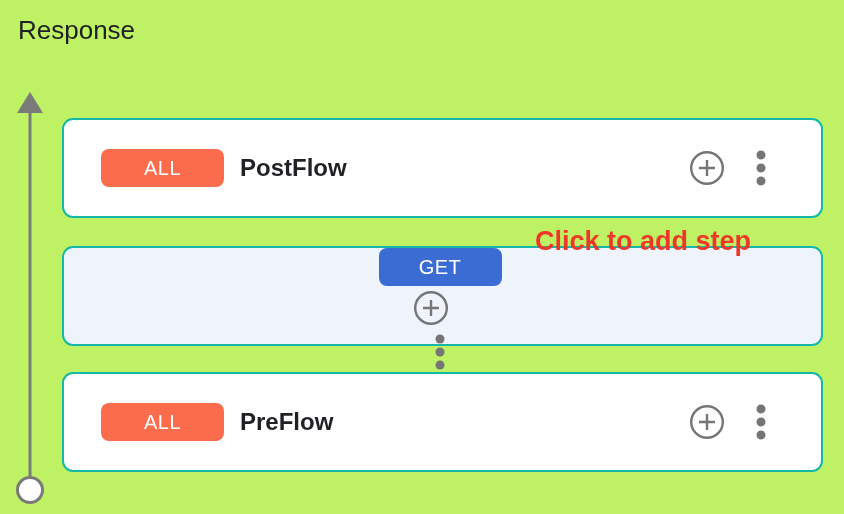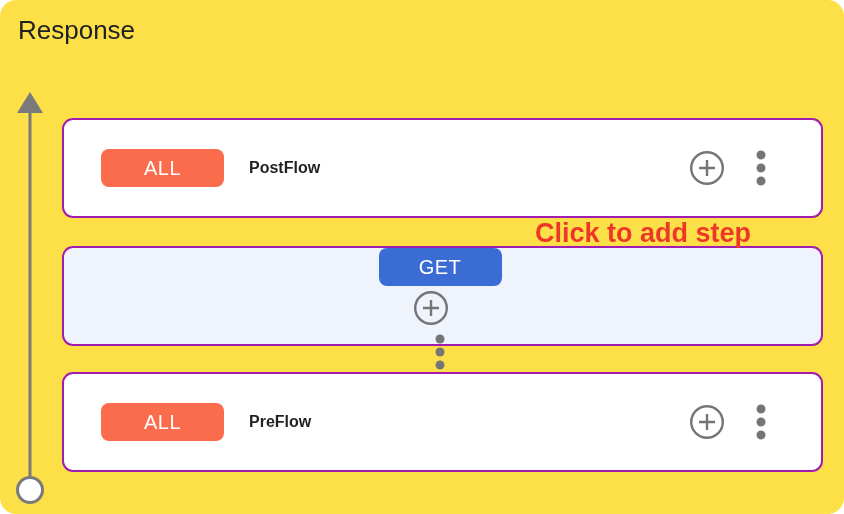--- a/index.html
+++ b/index.html
@@ -1,23 +1,22 @@
 <!DOCTYPE html>
 <html><head>
 <meta charset="utf-8">
 <style>
   html, body { margin: 0; padding: 0; background: #ffffff; }
   .screen {
     position: relative;
     width: 844px;
     height: 514px;
-    background: #fde047;
+    background: #bef264;
     font-family: "Liberation Sans", sans-serif;
     overflow: hidden;
-    border-radius: 16px;
   }
   .page-title {
     position: absolute;
     left: 18px;
     top: 15px;
     font-size: 26px;
     font-weight: 400;
     color: #202124;
   }
   .underlay {
@@ -26,21 +25,21 @@
     width: 844px; height: 514px;
     pointer-events: none;
   }
   .card {
     position: absolute;
     left: 62px;
     width: 761px;
     height: 100px;
     box-sizing: border-box;
     background: #ffffff;
-    border: 2px solid #a21caf;
+    border: 2px solid #14b8a6;
     border-radius: 11px;
     display: flex;
     align-items: center;
     padding: 0 42px 0 37px;
     cursor: pointer;
   }
   .card.selected { background: #EEF3FC; }
   .card-1 { top: 118px; }
   .card-2 { top: 246px; flex-direction: column; }
   .card-3 { top: 372px; }
@@ -51,22 +50,22 @@
     color: #ffffff;
     font-size: 20px;
     font-weight: 400;
     letter-spacing: 0.5px;
     display: flex;
     align-items: center;
     justify-content: center;
     flex: none;
   }
   .flow-name {
-    margin-left: 25px;
-    font-size: 16px;
+    margin-left: 16px;
+    font-size: 24px;
     font-weight: 700;
     color: #1F2124;
     white-space: nowrap;
     text-align: center;
   }
   .spacer { flex: 1; }
   .icon-btn {
     width: 36px;
     height: 44px;
     background: none;
@@ -153,15 +152,15 @@
     </button>
     <button class="icon-btn">
       <svg width="12" height="40" viewBox="0 0 12 40">
         <circle cx="6" cy="7" r="4.5" fill="#757575"></circle>
         <circle cx="6" cy="20" r="4.5" fill="#757575"></circle>
         <circle cx="6" cy="33" r="4.5" fill="#757575"></circle>
       </svg>
     </button>
   </div>
 
-  <div class="annotation" style="color: rgb(238, 55, 40);">Click to add step</div>
+  <div class="annotation" style="color: rgb(238, 55, 40); margin-top: 8px;">Click to add step</div>
 
 </div>
 
 </body></html>

